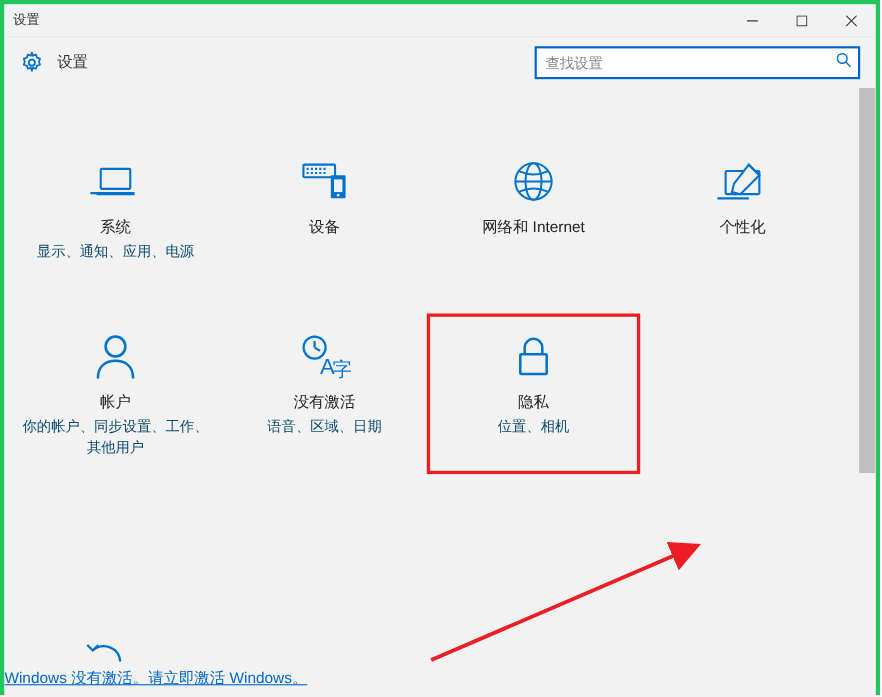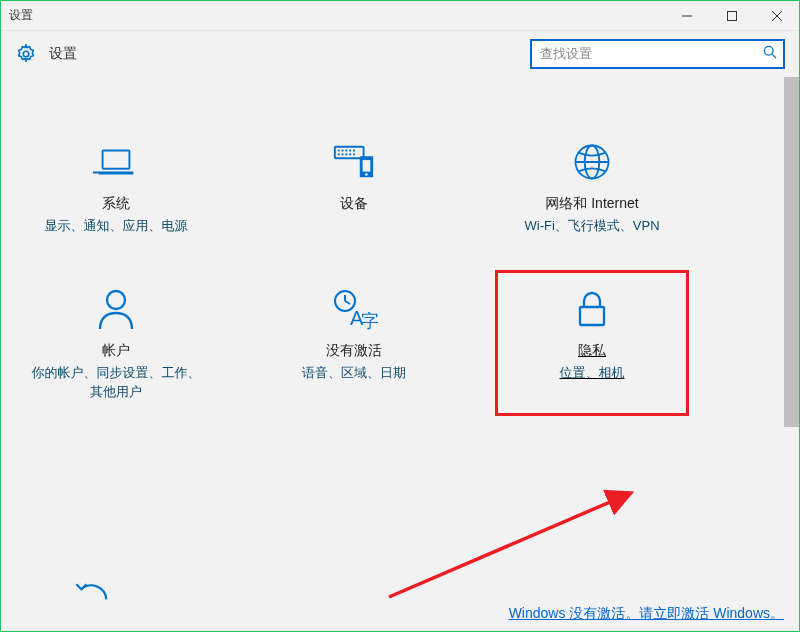--- a/index.html
+++ b/index.html
@@ -7,21 +7,21 @@
     font-family: "Microsoft YaHei", "Segoe UI", sans-serif;
     background: #ffffff;
     width: 802px;
     height: 634px;
     overflow: hidden;
     position: relative;
   }
   .window {
     width: 800px;
     height: 632px;
-    border: 1px solid #22c55e;
+    border: 4px solid #22c55e;
     background: #f2f2f2;
     position: relative;
   }
   .titlebar {
     height: 30px;
     background: #f2f2f2;
     display: flex;
     align-items: center;
     justify-content: space-between;
     padding-left: 8px;
@@ -60,29 +60,29 @@
   .gear-icon svg { display: block; }
   .header-title {
     font-size: 14px;
     color: #333;
     font-weight: 500;
   }
   .search-wrap {
     position: relative;
   }
   .search-input {
-    width: 255px;
+    width: 296px;
     height: 30px;
     border: 2px solid #0066cc;
     background: #fff;
     padding: 0 34px 0 8px;
     font-size: 13px;
     color: #333;
     outline: none;
-    font-family: Liberation Serif, serif;
+    font-family: Liberation Sans, sans-serif;
   }
   .search-input::placeholder { color: #888; }
   .search-icon {
     position: absolute;
     right: 8px;
     top: 50%;
     transform: translateY(-50%);
   }
   .content {
     position: relative;
@@ -105,22 +105,21 @@
     width: 15px;
     height: 350px;
     background: #c0c0c0;
   }
   .grid {
     display: grid;
     grid-template-columns: repeat(4, 190px);
     column-gap: 0;
     row-gap: 60px;
     padding-top: 60px;
-    padding-left: 20px;
-    gap: 48px;
+    padding-left: 6px;
   }
   .tile {
     display: flex;
     flex-direction: column;
     align-items: center;
     text-align: center;
     width: 190px;
     cursor: default;
     position: relative;
   }
@@ -149,27 +148,27 @@
   .tile.highlighted::after {
     content: "";
     position: absolute;
     top: -14px;
     left: -2px;
     right: -2px;
     bottom: -14px;
     border: 3px solid #ec1e24;
     pointer-events: none;
   }
-  .tile.highlighted { outline: none; text-decoration: underline; }
+  .tile.highlighted { outline: none; }
   .activation-link {
     position: absolute;
     bottom: 8px;
     left: 0;
     right: 15px;
-    text-align: right;
+    text-align: left;
   }
   .activation-link a {
     color: #0066cc;
     text-decoration: underline;
     font-size: 14px;
   }
   .restore-icon {
     position: absolute;
     bottom: 26px;
     left: 70px;
@@ -270,21 +269,20 @@
         <span class="icon-wrap">
           <svg width="44" height="44" viewBox="0 0 48 48" fill="none" stroke="#0173cd" stroke-width="2">
             <circle cx="24" cy="24" r="18"></circle>
             <ellipse cx="24" cy="24" rx="8" ry="18"></ellipse>
             <line x1="6" y1="24" x2="42" y2="24"></line>
             <path d="M10 14 Q24 20 38 14"></path>
             <path d="M10 34 Q24 28 38 34"></path>
           </svg>
         </span>
         <div class="tile-title">网络和 Internet</div>
-        <div class="tile-subtitle">Wi-Fi、飞行模式、VPN</div>
       </div>
 
       <div class="tile">
         <span class="icon-wrap">
           <svg width="46" height="46" viewBox="0 0 48 48" fill="none" stroke="#0173cd" stroke-width="2">
             <rect x="8" y="14" width="32" height="22" rx="1"></rect>
             <line x="18" y1="40" x2="30" y2="40"></line>
             <path d="M30 8 L40 18 L22 36 L14 34 L16 26 Z" fill="#f2f2f2"></path>
             <line x1="30" y1="8" x2="40" y2="18"></line>
           </svg>

